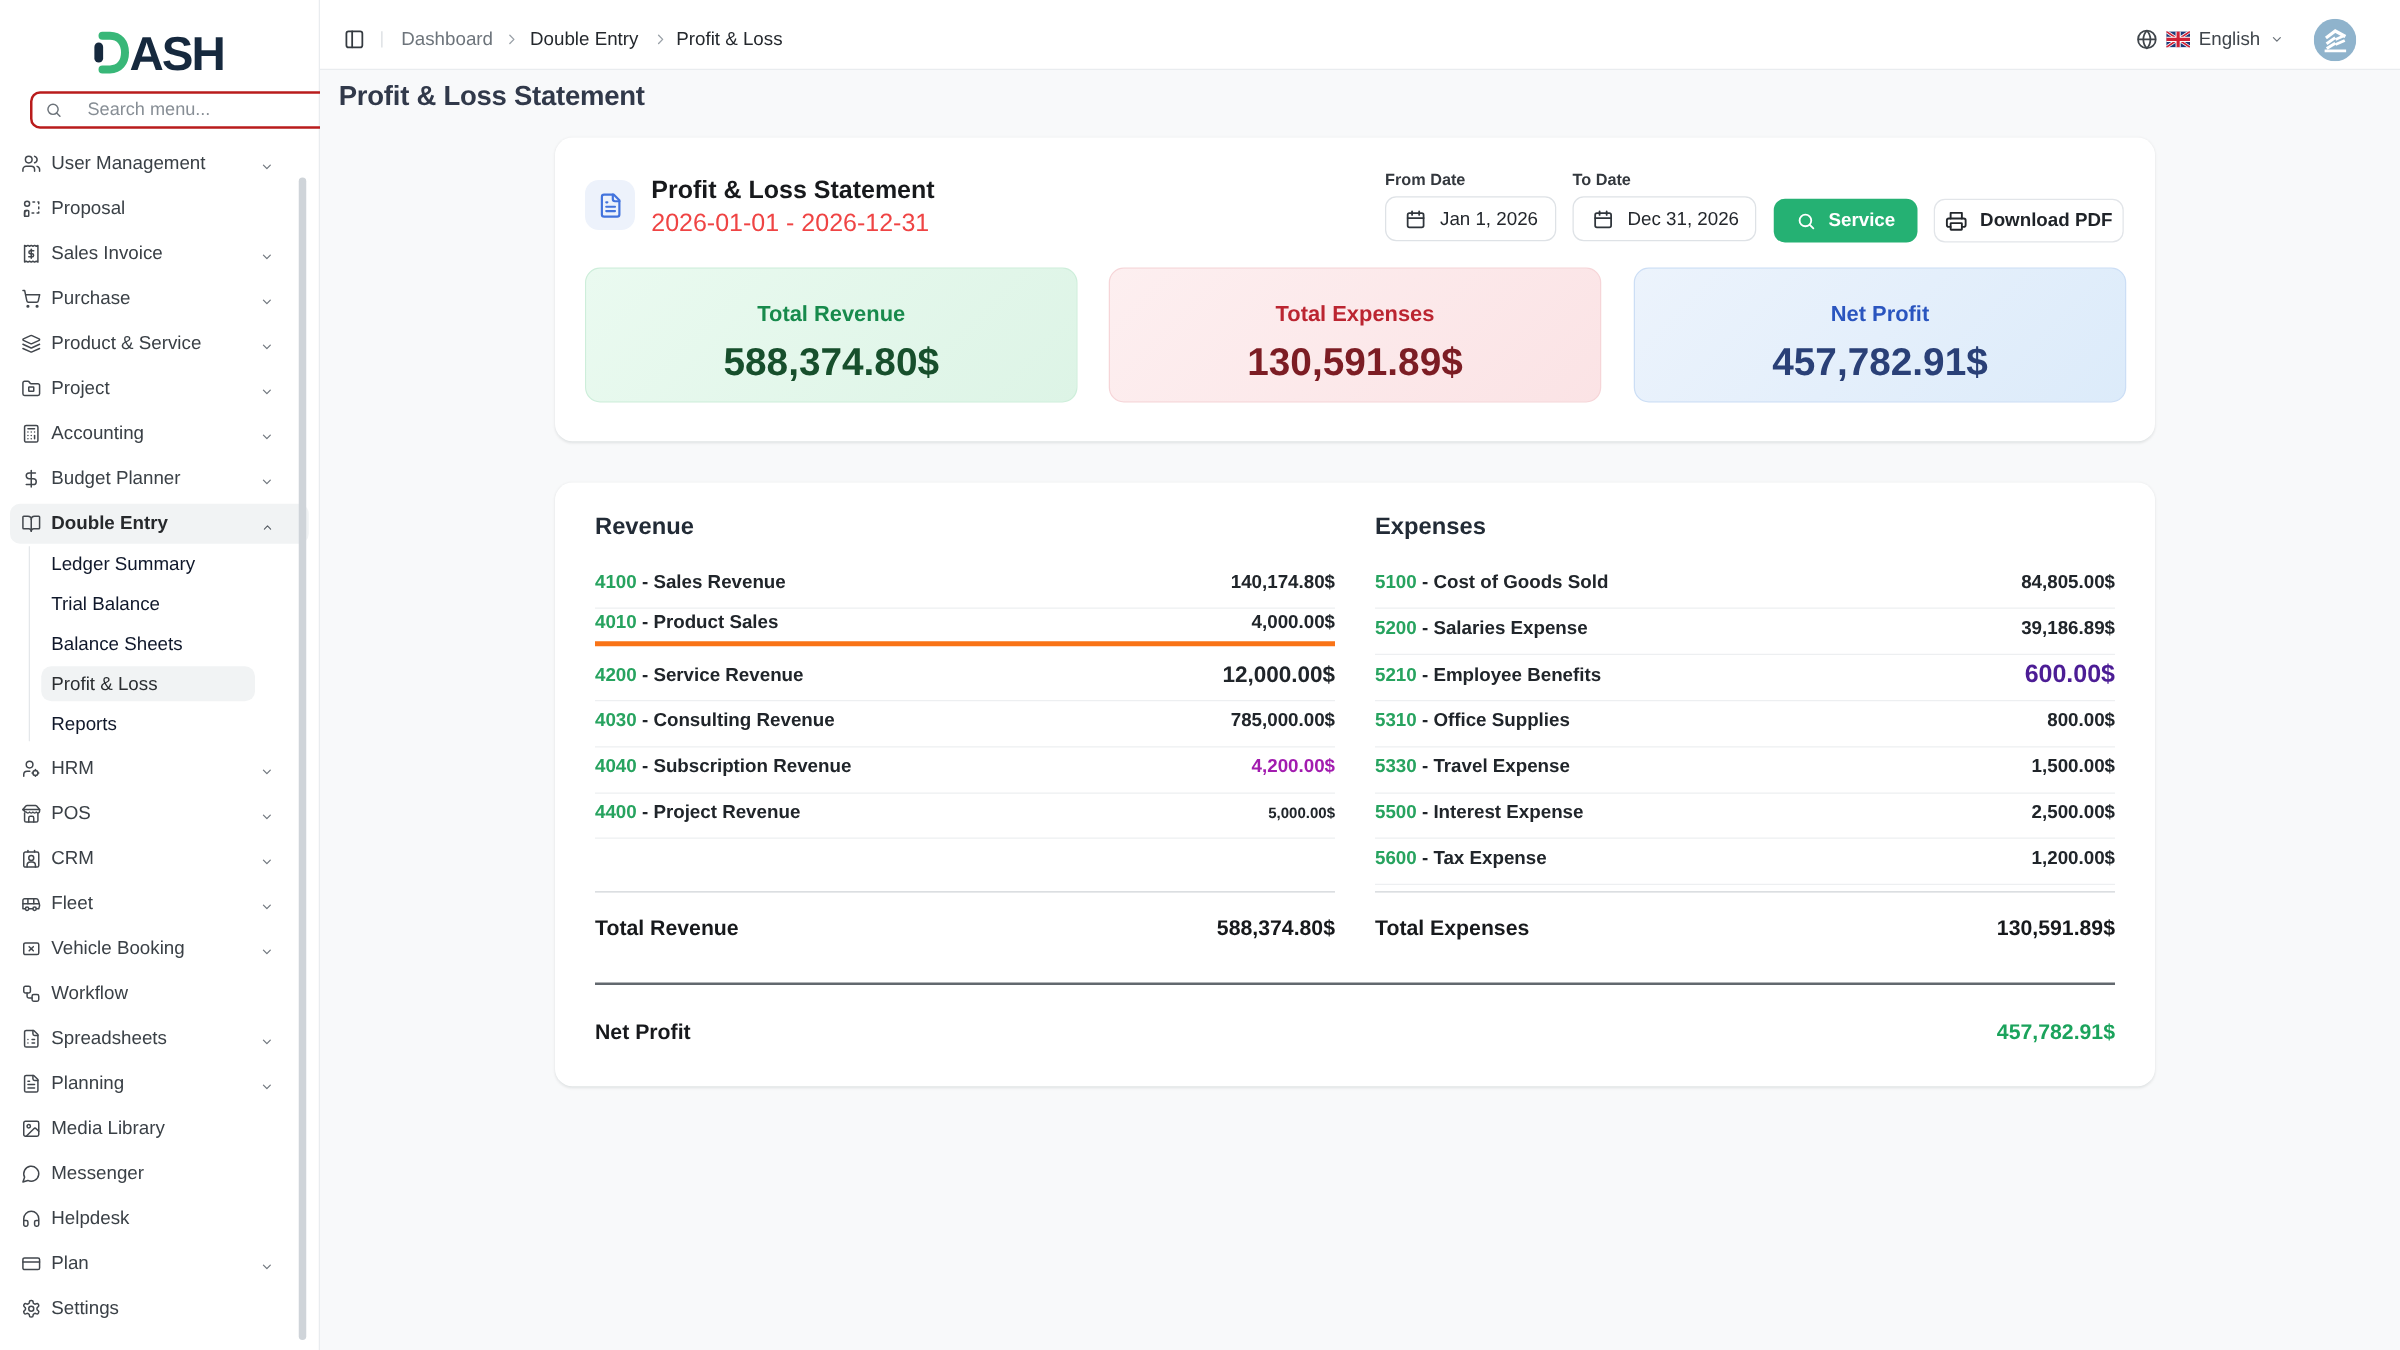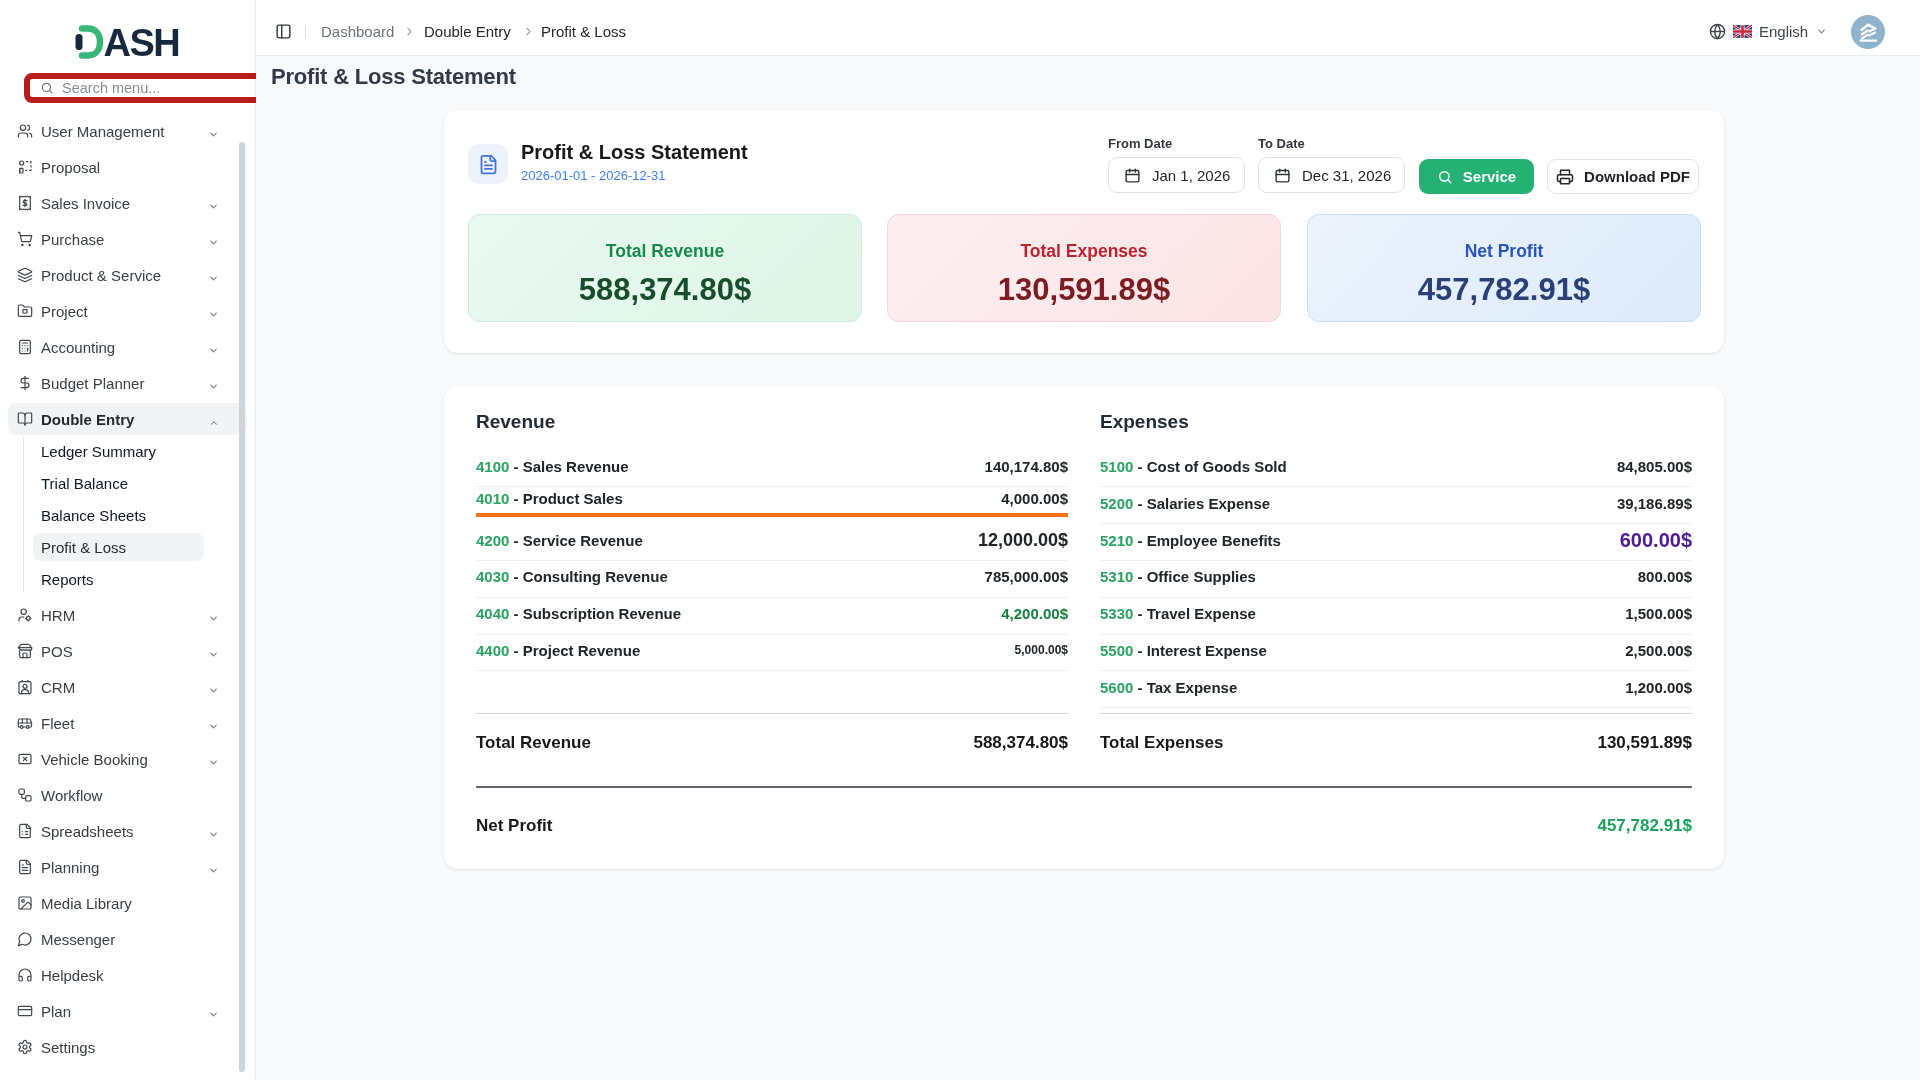--- a/index.html
+++ b/index.html
@@ -1,18 +1,18 @@
 <!DOCTYPE html>
 <html><head><meta charset="utf-8"><title>Profit &amp; Loss</title>
 <style>
 *{margin:0;padding:0;box-sizing:border-box}
 html,body{width:1920px;height:1080px;overflow:hidden;font-family:"Liberation Sans",sans-serif;background:#fff}
 .sidebar{position:absolute;left:0;top:0;width:256px;height:1080px;background:#fff;border-right:1px solid #e9ecef}
 .logo{position:absolute;left:75px;top:24px}
-.search{position:absolute;left:24px;top:73px;width:241px;height:30px;border:6px solid #b91c1c;border-radius:8px;display:flex;align-items:center;padding-left:10px;gap:8px}
+.search{position:absolute;left:24px;top:73px;width:241px;height:30px;border:2px solid #b91c1c;border-radius:8px;display:flex;align-items:center;padding-left:10px;gap:20px}
 .search span{color:#878e95;font-size:14.5px}
 .nav-item{position:absolute;left:8px;width:239px;height:32px;border-radius:8px;display:flex;align-items:center;color:#3a4046;font-size:15px}
 .nav-item .nico{position:absolute;left:9px;top:8px;width:16px;height:16px}
 .nav-item .nlbl{position:absolute;left:33px;top:50%;transform:translateY(-50%);white-space:nowrap}
 .nav-item .nchev{position:absolute;right:28px;top:11px}
 .nav-item.active{background:#f1f3f4}
 .nav-item.active .nlbl{font-weight:bold;color:#27292c}
 .sub-item{position:absolute;left:33px;width:171px;height:28px;border-radius:8px;display:flex;align-items:center;padding-left:8px;color:#0f172a;font-size:15px}
 .sub-item.active{background:#f1f3f4;color:#2b2e31}
 .subline{position:absolute;left:23px;top:437px;width:1px;height:156px;background:#e4e7ea}
@@ -358,21 +358,21 @@
   <div style="position:absolute;left:24px;top:34px;width:40px;height:40px;border-radius:11px;background:#edf2fb;display:flex;align-items:center;justify-content:center">
         <svg width="21" height="21" viewBox="0 0 24 24" fill="none" stroke="#4273dd" stroke-width="2" stroke-linecap="round" stroke-linejoin="round">
           <path d="M15 2H6a2 2 0 0 0-2 2v16a2 2 0 0 0 2 2h12a2 2 0 0 0 2-2V7Z"></path>
           <path d="M14 2v4a2 2 0 0 0 2 2h4"></path>
           <path d="M8 13h8"></path>
           <path d="M8 17h8"></path>
           <path d="M8 9h1"></path>
         </svg>
       </div>
   <div style="position:absolute;left:77px;top:31px;font-size:20px;font-weight:bold;color:#17191c">Profit &amp; Loss Statement</div>
-  <div style="position:absolute;left:77px;top:58px;font-size:13px;color:#3b82f6">2026-01-01 - 2026-12-31</div>
+  <div style="position:absolute;left:77px;top:58px;font-size:20px;color:#ef4444">2026-01-01 - 2026-12-31</div>
 
   <div style="position:absolute;left:664px;top:26px;font-size:13px;font-weight:bold;color:#33383e">From Date</div>
   <div style="position:absolute;left:664px;top:47px;width:137px;height:36px;border:1px solid #dee2e6;border-radius:9px;background:#fff;display:flex;align-items:center;padding-left:15px;gap:11px">
         <svg width="17" height="17" viewBox="0 0 24 24" fill="none" stroke="#2f353b" stroke-width="2" stroke-linecap="round" stroke-linejoin="round">
           <rect width="18" height="16" x="3" y="5" rx="2"></rect>
           <line x1="16" x2="16" y1="3" y2="7"></line>
           <line x1="8" x2="8" y1="3" y2="7"></line>
           <line x1="3" x2="21" y1="10.5" y2="10.5"></line>
         </svg>
         <span style="font-size:15px;color:#23272c">Jan 1, 2026</span>
@@ -435,21 +435,21 @@
 <div style="position:absolute;left:32px;top:138.3px;width:592px;height:36.8px;border-bottom:1px solid #edeff1">
 <span style="position:absolute;left:0;top:43%;transform:translateY(-50%);font-size:15px;font-weight:bold;color:#20252a"><span style="color:#27a35f">4200</span> - Service Revenue</span>
 <span style="position:absolute;right:0;top:43%;transform:translateY(-50%);font-size:18px;font-weight:bold;color:#20252a">12,000.00$</span>
       </div>
 <div style="position:absolute;left:32px;top:175.1px;width:592px;height:36.8px;border-bottom:1px solid #edeff1">
 <span style="position:absolute;left:0;top:43%;transform:translateY(-50%);font-size:15px;font-weight:bold;color:#20252a"><span style="color:#27a35f">4030</span> - Consulting Revenue</span>
 <span style="position:absolute;right:0;top:43%;transform:translateY(-50%);font-size:15px;font-weight:bold;color:#20252a">785,000.00$</span>
       </div>
 <div style="position:absolute;left:32px;top:211.9px;width:592px;height:36.8px;border-bottom:1px solid #edeff1">
 <span style="position:absolute;left:0;top:43%;transform:translateY(-50%);font-size:15px;font-weight:bold;color:#20252a"><span style="color:#27a35f">4040</span> - Subscription Revenue</span>
-<span style="position:absolute;right:0;top:43%;transform:translateY(-50%);font-size:15px;font-weight:bold;color:#15803d">4,200.00$</span>
+<span style="position:absolute;right:0;top:43%;transform:translateY(-50%);font-size:15px;font-weight:bold;color:#a21caf">4,200.00$</span>
       </div>
 <div style="position:absolute;left:32px;top:248.7px;width:592px;height:36.8px;border-bottom:1px solid #edeff1">
 <span style="position:absolute;left:0;top:43%;transform:translateY(-50%);font-size:15px;font-weight:bold;color:#20252a"><span style="color:#27a35f">4400</span> - Project Revenue</span>
 <span style="position:absolute;right:0;top:43%;transform:translateY(-50%);font-size:12px;font-weight:bold;color:#20252a">5,000.00$</span>
       </div>
   <div style="position:absolute;left:656px;top:64.7px;width:592px;height:36.8px;border-bottom:1px solid #edeff1">
 <span style="position:absolute;left:0;top:43%;transform:translateY(-50%);font-size:15px;font-weight:bold;color:#20252a"><span style="color:#27a35f">5100</span> - Cost of Goods Sold</span>
 <span style="position:absolute;right:0;top:43%;transform:translateY(-50%);font-size:15px;font-weight:bold;color:#20252a">84,805.00$</span>
       </div>
 <div style="position:absolute;left:656px;top:101.5px;width:592px;height:36.8px;border-bottom:1px solid #edeff1">

